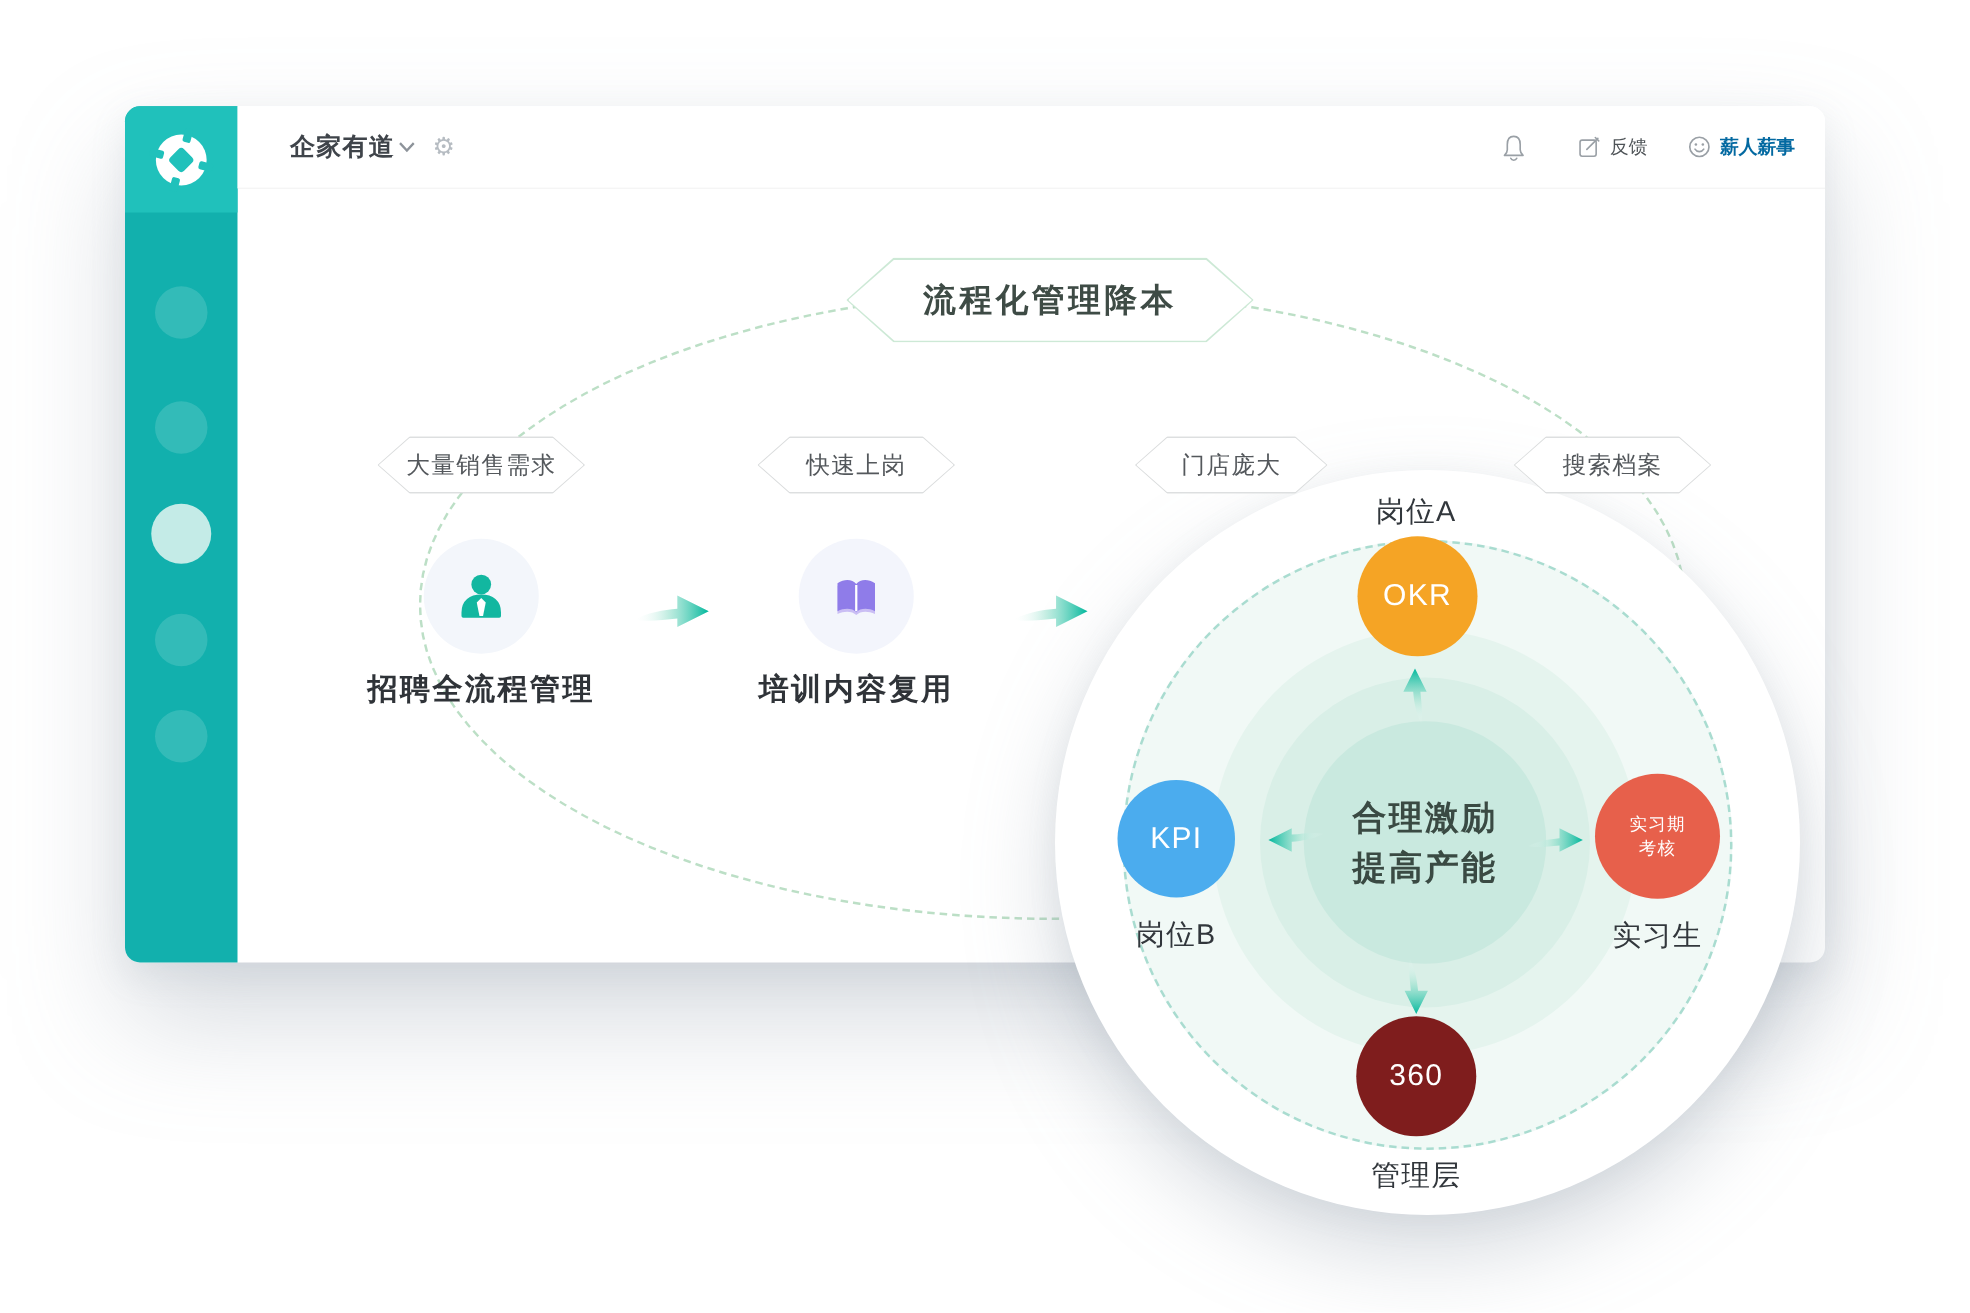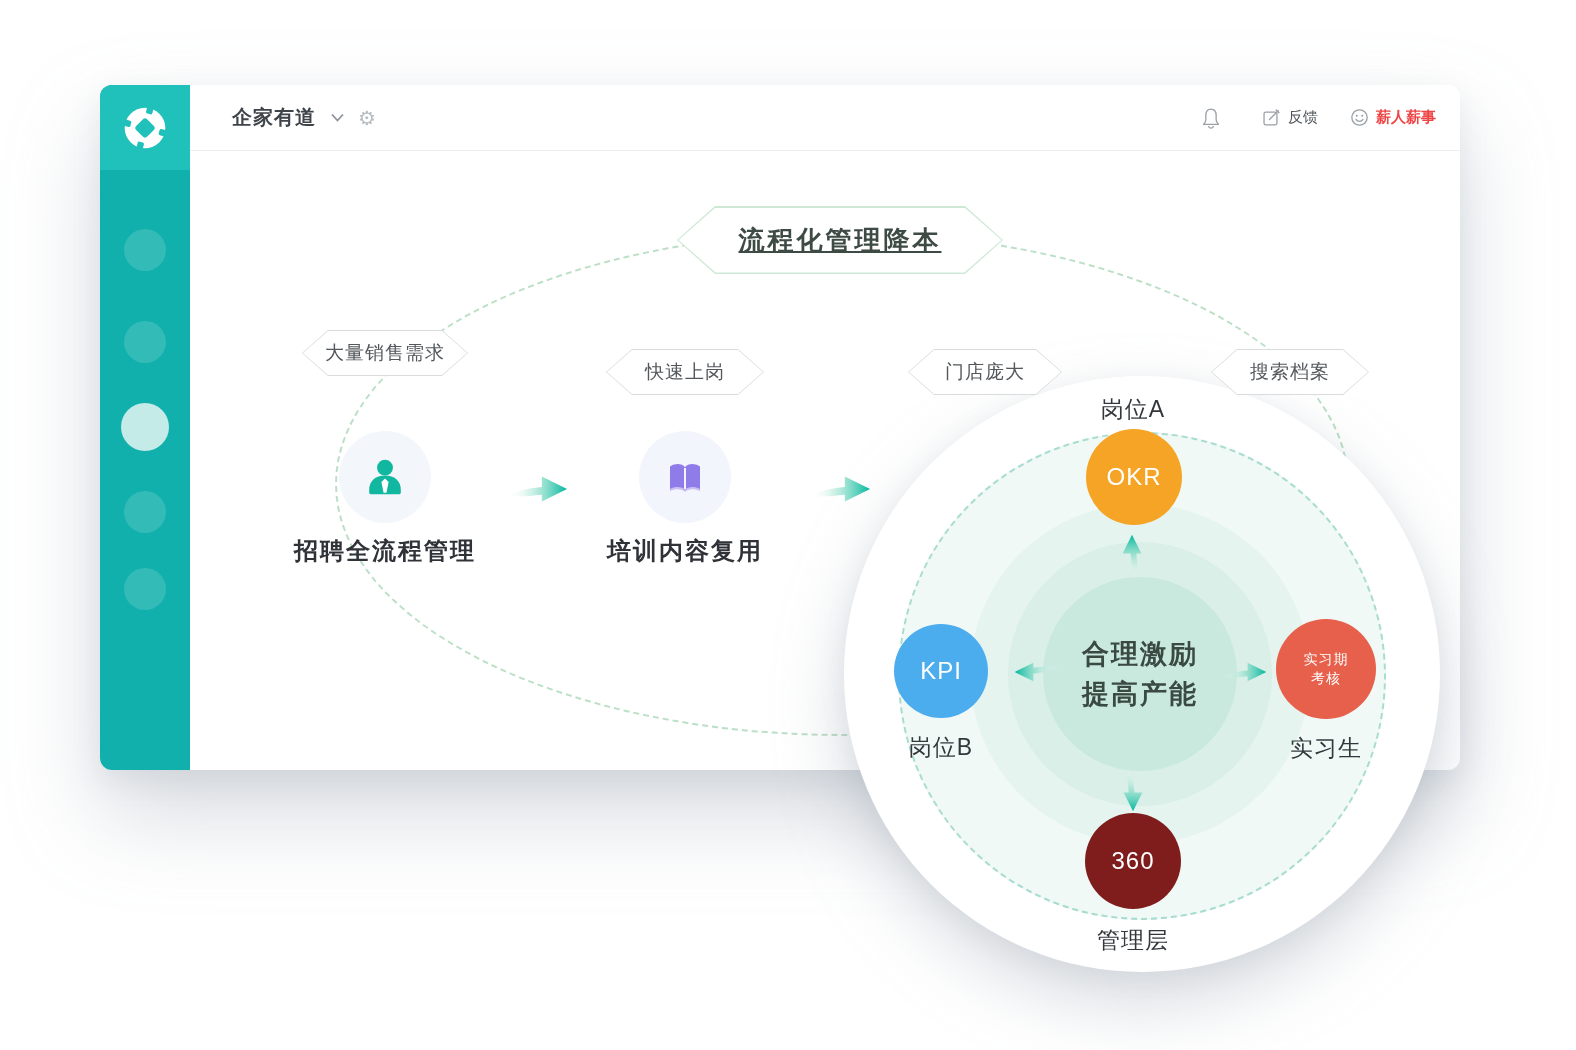--- a/index.html
+++ b/index.html
@@ -16,52 +16,52 @@
   .logo-tile{position:absolute;left:0;top:0;width:90px;height:85px;background:#20c1bb;border-radius:12px 0 0 0;
              display:flex;align-items:center;justify-content:center;cursor:pointer;}
   .sdot{position:absolute;left:50%;transform:translateX(-50%);width:42px;height:42px;border-radius:50%;
         background:rgba(255,255,255,.14);cursor:pointer;}
   .sdot.active{width:48px;height:48px;background:#c4ebe7;}
   .sd1{top:144px}.sd2{top:236px}.sd3{top:318px}.sd4{top:406px}.sd5{top:483px}
 
   
   .topbar{position:absolute;left:90px;top:0;right:0;height:65px;border-bottom:1px solid #ededed;
           display:flex;align-items:center;background:#fff;border-radius:0 12px 0 0;}
-  .ws{display:flex;align-items:center;gap:15px;margin-left:42px;cursor:pointer;}
+  .ws{display:flex;align-items:center;gap:3px;margin-left:42px;cursor:pointer;}
   .ws-label{font-size:20px;color:#3f444a;font-weight:600;letter-spacing:1px;}
   .gear{margin-left:14px;font-size:20px;color:#b6bcc2;cursor:pointer;line-height:1;}
   .tb-right{margin-left:auto;display:flex;align-items:center;margin-right:24px;}
   .search-box{position:relative;width:232px;height:32px;border:1px solid #e2e2e2;border-radius:4px;
               display:flex;align-items:center;background:#fff;}
   .search-box input{border:0;outline:0;flex:1;margin:0 4px 0 12px;font-size:14px;color:#666;background:transparent;min-width:0;}
   .search-box input::placeholder{color:#bcbcbc;}
   .sb-icon{margin-right:9px;flex:0 0 auto;}
   .bell{margin-left:42px;cursor:pointer;display:flex;}
   .fb{margin-left:40px;display:flex;gap:7px;align-items:center;font-size:15px;color:#4e5357;cursor:pointer;}
-  .acct{margin-left:32px;display:flex;gap:7px;align-items:center;font-size:15px;color:#ef4444;font-weight:600;cursor:pointer;}
+  .acct{margin-left:32px;display:flex;gap:7px;align-items:center;font-size:15px;color:#0369a1;font-weight:600;cursor:pointer;}
 
   
   .ellipse-dashed{position:absolute;left:335px;top:232px;width:1010px;height:500px;
                   border:2px dashed #bcdfc6;border-radius:50%;z-index:2;}
   .hex{position:absolute;height:46px;z-index:8;}
   .hex .hx-bg{position:absolute;inset:0;background:#d9dbdc;
               clip-path:polygon(26px 0,calc(100% - 26px) 0,100% 50%,calc(100% - 26px) 100%,26px 100%,0 50%);}
   .hex .hx-in{position:absolute;inset:1px;background:#fff;display:flex;align-items:center;justify-content:center;
               clip-path:polygon(25px 0,calc(100% - 25px) 0,100% 50%,calc(100% - 25px) 100%,25px 100%,0 50%);}
   .hex span{font-size:19px;color:#54585c;letter-spacing:1px;}
-  .hx1{left:302px;top:330px;width:166px;}
+  .hx1{left:302px;top:349px;width:166px;}
   .hx2{left:606px;top:349px;width:158px;}
   .hx3{left:908px;top:349px;width:154px;}
   .hx4{left:1211px;top:349px;width:158px;}
   .hex-top{position:absolute;left:677px;top:206px;width:326px;height:68px;z-index:8;}
   .hex-top .hx-bg{position:absolute;inset:0;background:#cde9d6;
               clip-path:polygon(38px 0,calc(100% - 38px) 0,100% 50%,calc(100% - 38px) 100%,38px 100%,0 50%);}
   .hex-top .hx-in{position:absolute;inset:1.5px;background:#fff;display:flex;align-items:center;justify-content:center;
               clip-path:polygon(37px 0,calc(100% - 37px) 0,100% 50%,calc(100% - 37px) 100%,37px 100%,0 50%);}
-  .hex-top span{font-size:26px;color:#3e4b45;font-weight:600;letter-spacing:3px;text-decoration:underline;}
+  .hex-top span{font-size:26px;color:#3e4b45;font-weight:600;letter-spacing:3px;}
 
   
   .flow-circle{position:absolute;width:92px;height:92px;border-radius:50%;display:flex;align-items:center;justify-content:center;z-index:3;}
   .pc{left:339px;top:431px;background:#f3f6fb;}
   .bc{left:639px;top:431px;background:#f3f5fc;}
   .flow-label{position:absolute;width:340px;text-align:center;font-size:24px;color:#2f3338;font-weight:600;letter-spacing:2px;z-index:3;}
   .fl1{left:215px;top:535px;}
   .fl2{left:515px;top:535px;}
   .flow-arrow{position:absolute;width:62px;height:40px;z-index:6;}
   .fa1{left:506px;top:469px;}

